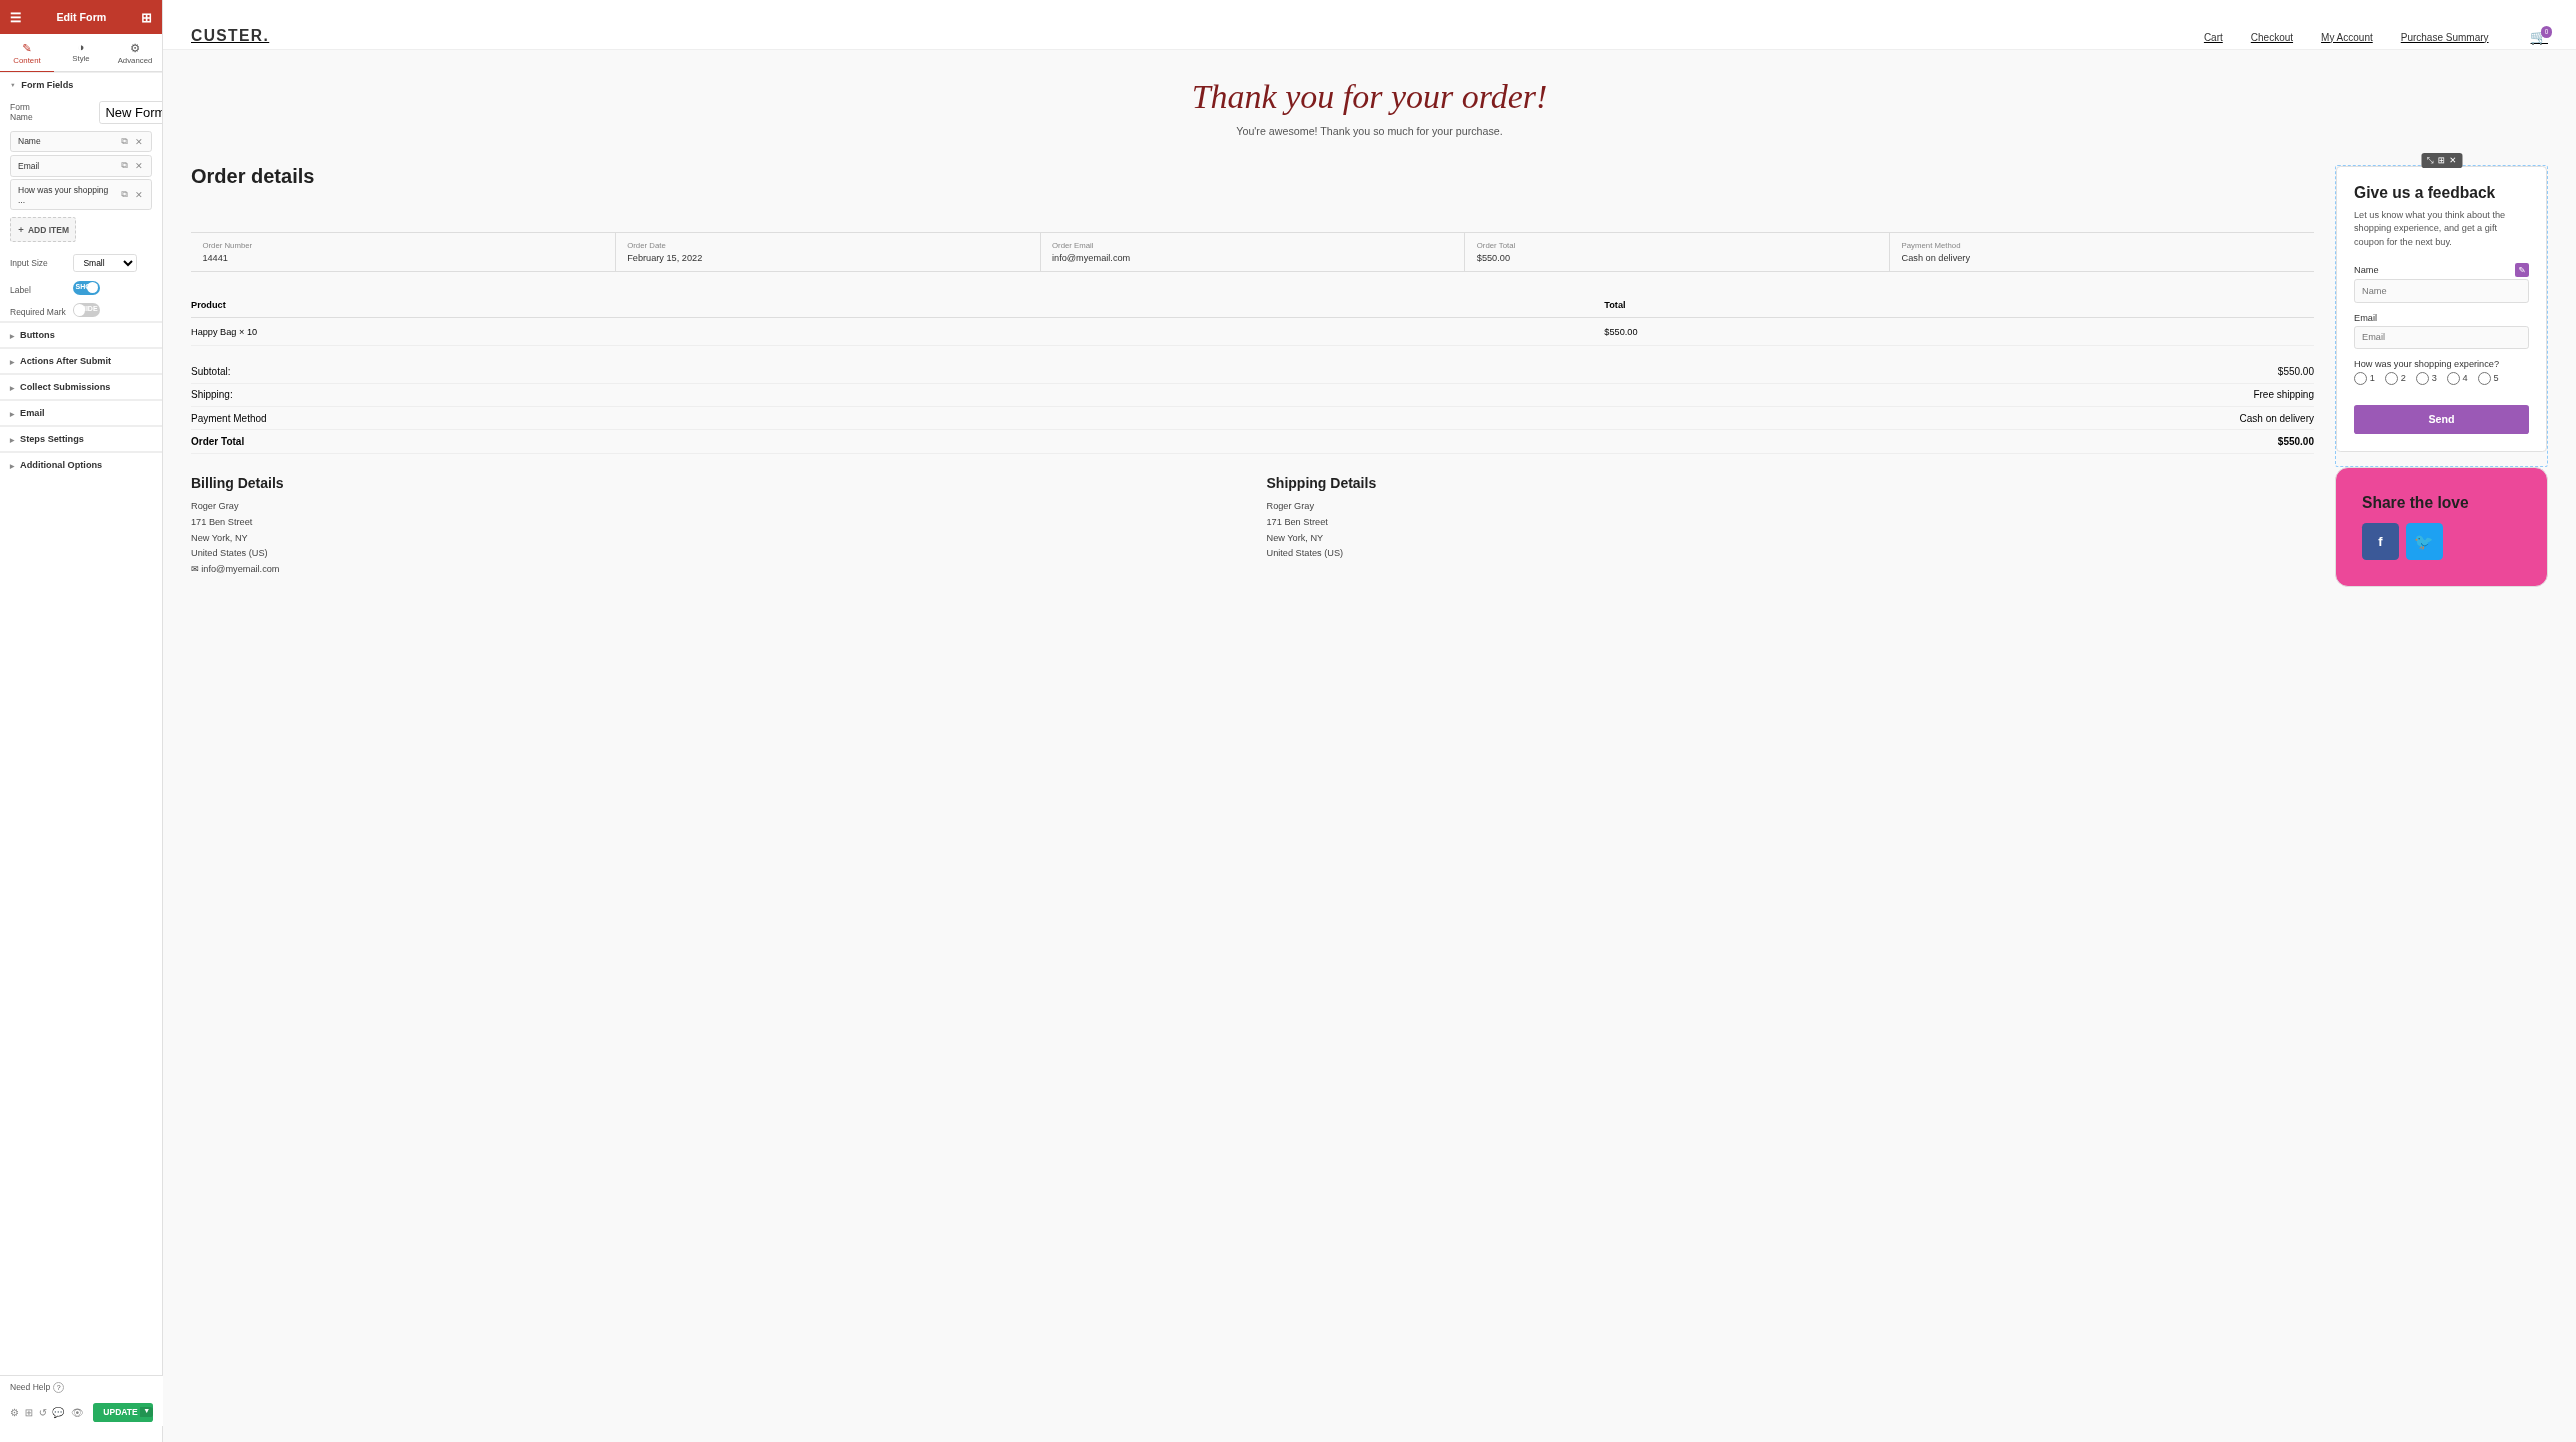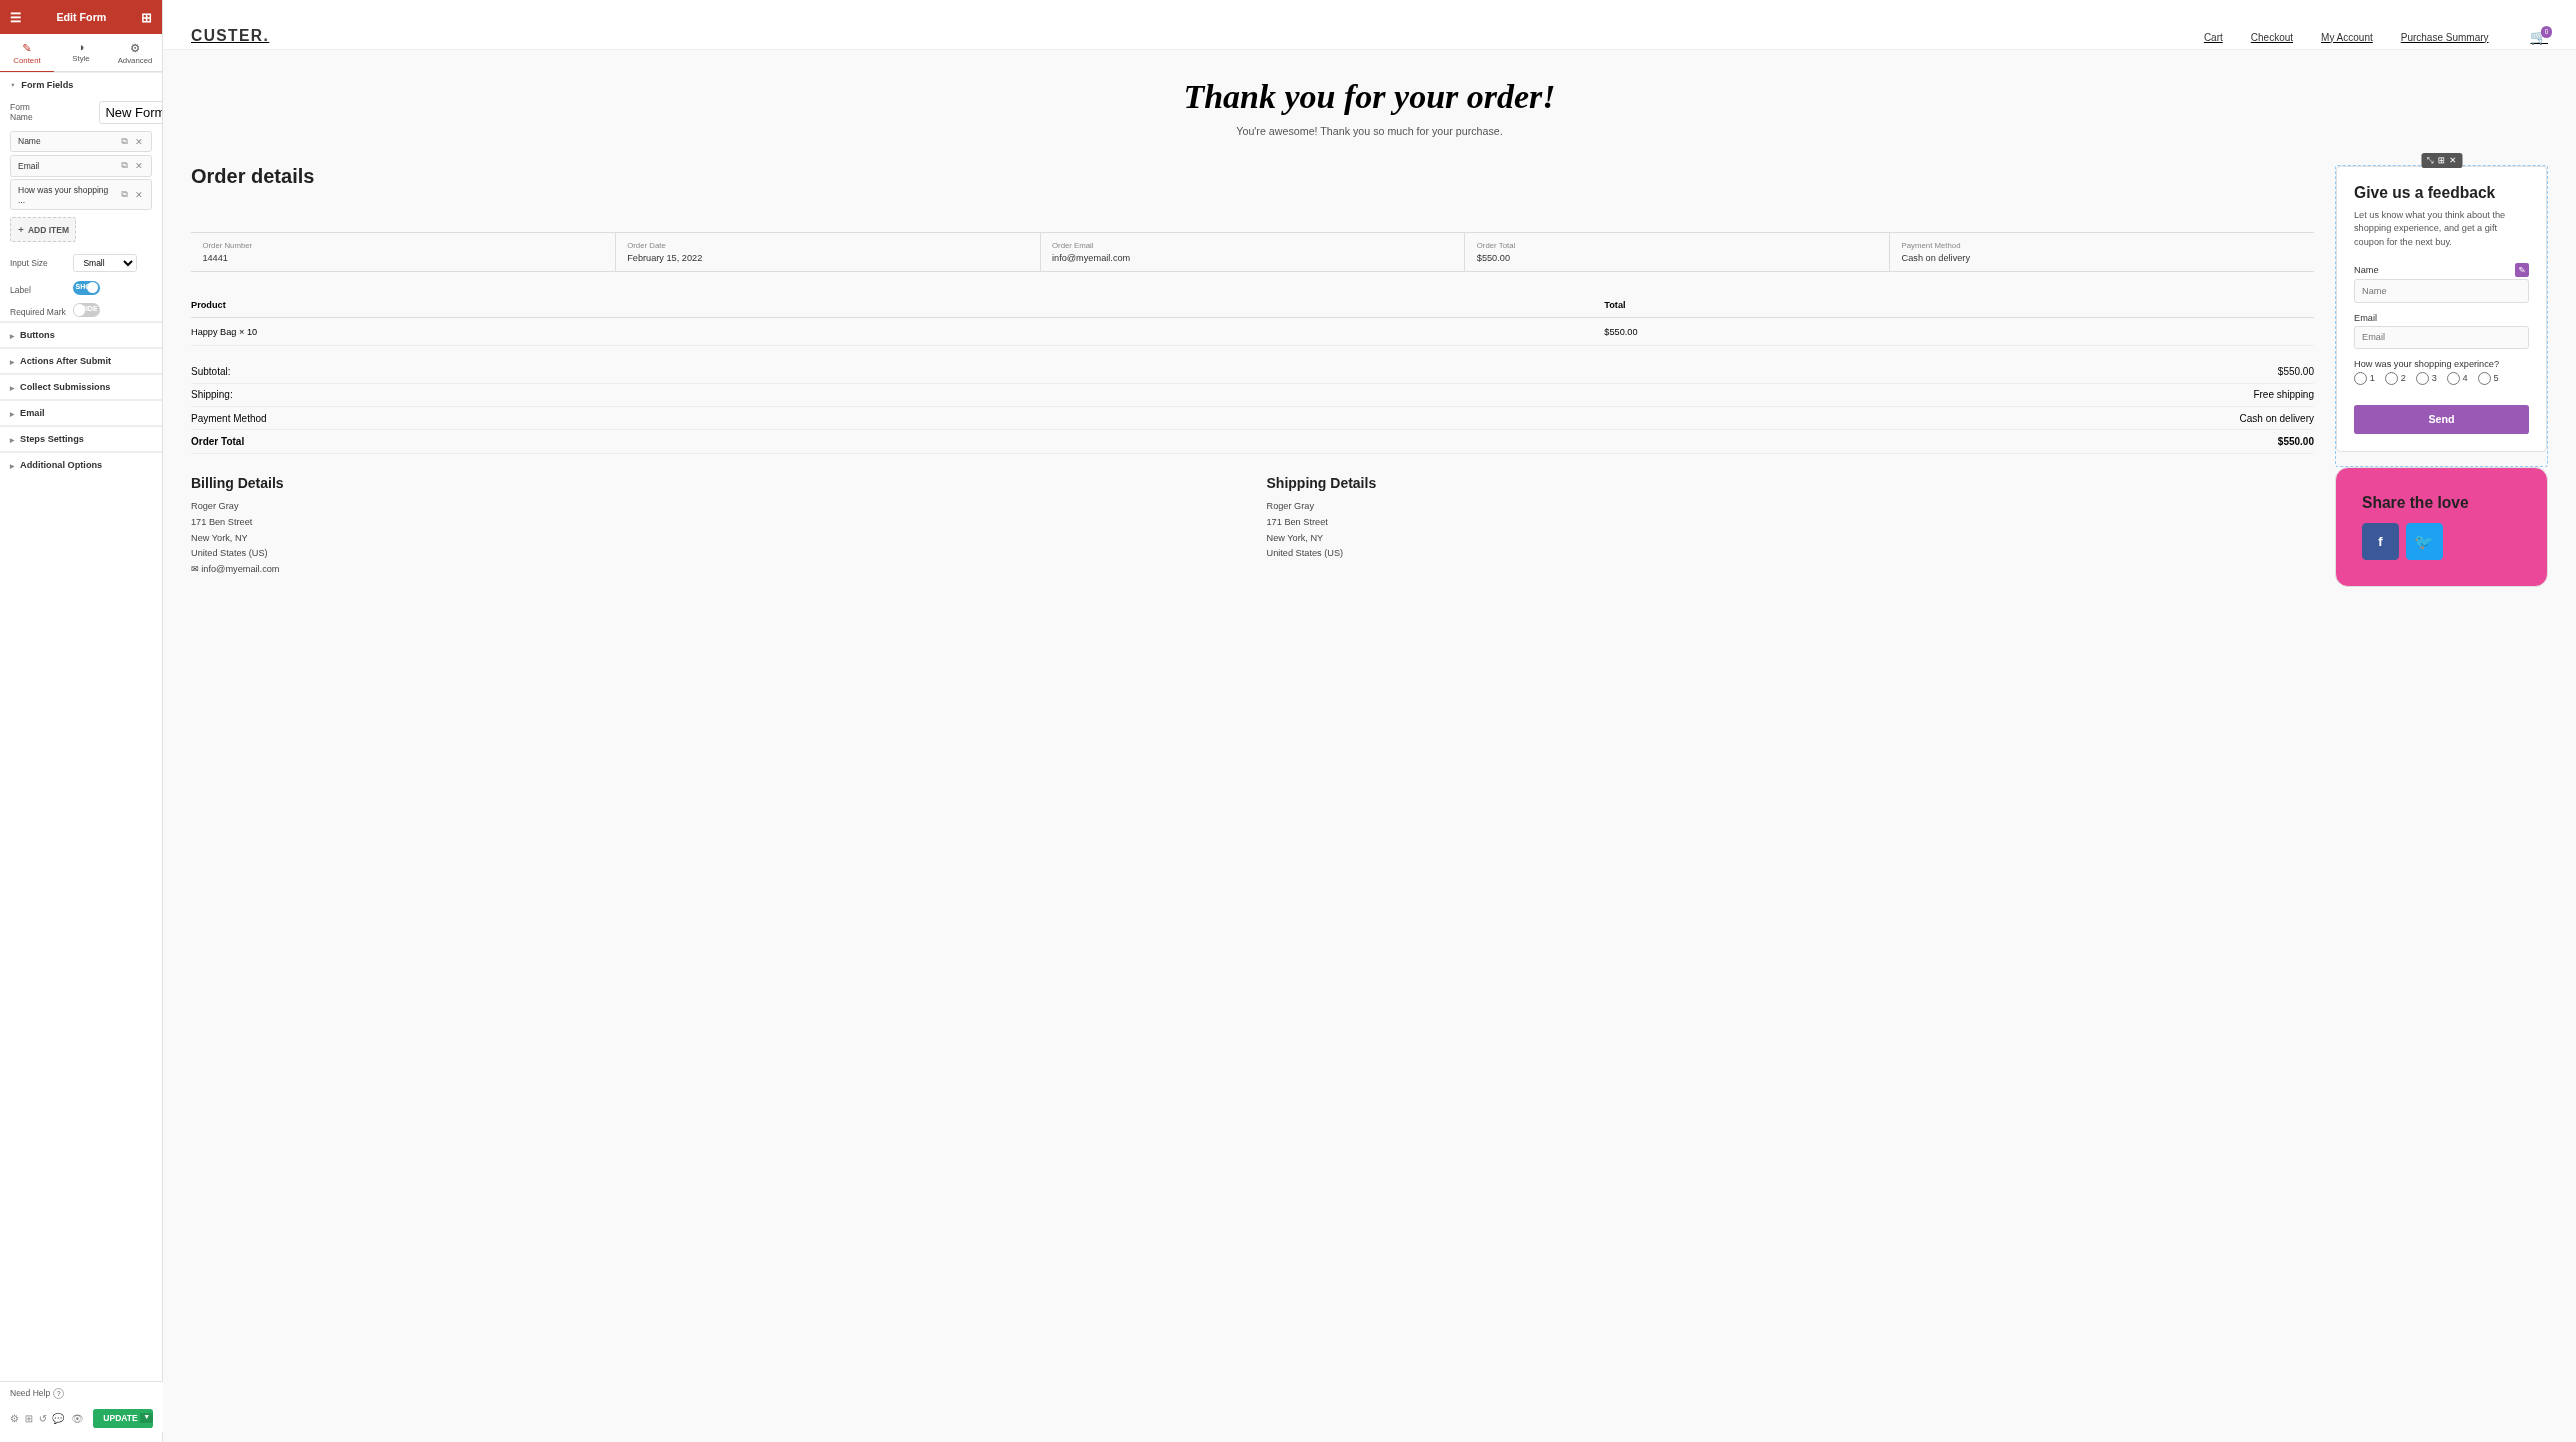--- a/index.html
+++ b/index.html
@@ -172,21 +172,21 @@
     .toggle-text { font-size: 7px; font-weight: 700; color: #fff; position: absolute; top: 2.1px; }
     .toggle.on .toggle-text { left: 2.8px; }
     .toggle.off .toggle-text { right: 2.1px; }
 
     .collapsible-section {
       border-top: 0.7px solid #eee;
     }
 
     .sidebar-footer {
       position: fixed;
-      bottom: 10px;
+      bottom: 16px;
       left: 0;
       width: 163px;
       background: #fff;
       border-top: 0.7px solid #e0e0e0;
       display: flex;
       flex-direction: column;
     }
     .need-help {
       padding: 5.7px 10px;
       font-size: 8.5px;
@@ -273,23 +273,23 @@
       display: flex;
       align-items: center;
       justify-content: center;
     }
 
     .page-content { padding: 28px; }
 
     .thank-you-title {
       text-align: center;
       font-size: 34px;
-      font-weight: 700;
+      font-weight: 400;
       font-style: italic;
-      color: #000000;
+      color: #7f1d1d;
       margin-bottom: 8.5px;
       font-family: Georgia, serif;
     }
     .thank-you-sub {
       text-align: center;
       font-size: 10.7px;
       color: #555;
       margin-bottom: 28px;
     }
 

